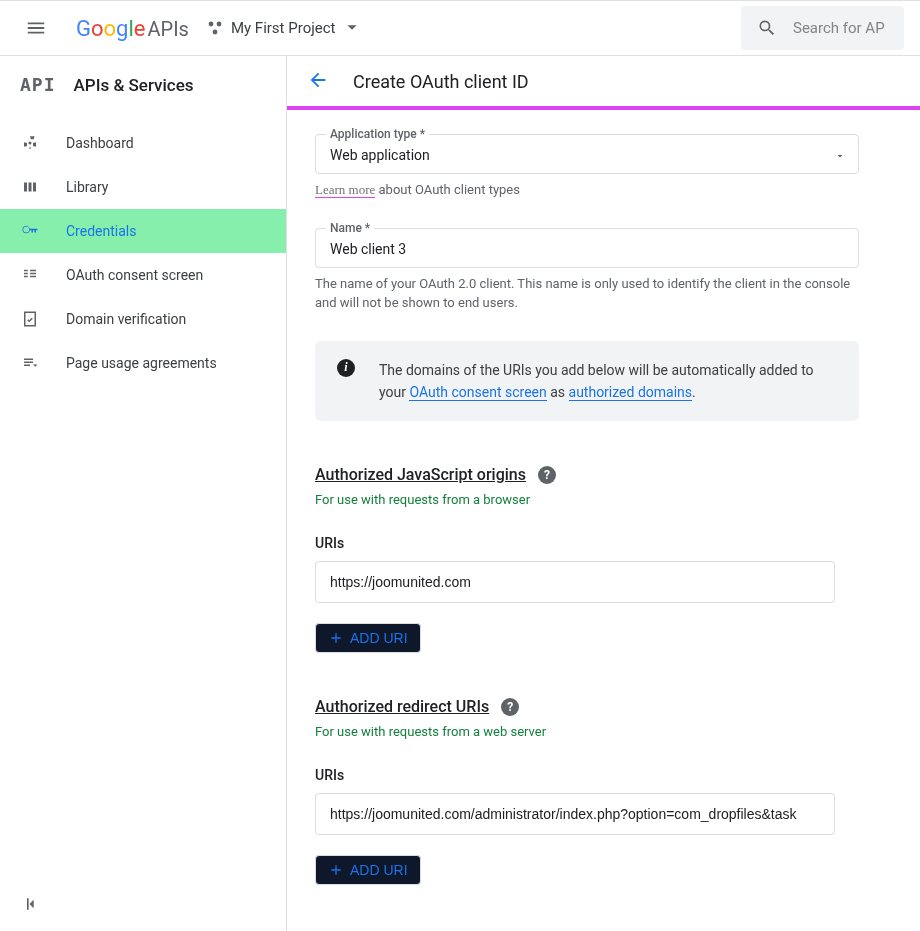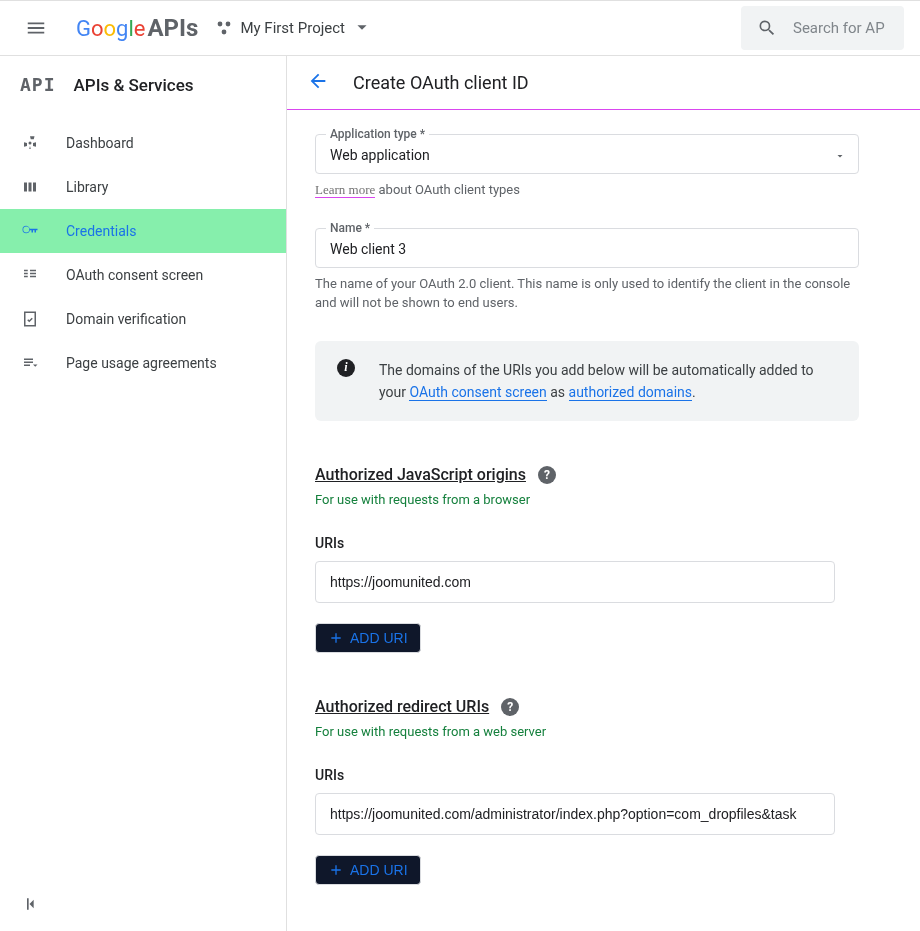--- a/index.html
+++ b/index.html
@@ -4,21 +4,21 @@
 <style>
 * { box-sizing: border-box; margin: 0; padding: 0; }
 body { font-family: "Google Sans", Roboto, Arial, sans-serif; font-size: 14px; color: #202124; background: #fff; width: 920px; height: 931px; overflow: hidden; }
 
 .header { height: 56px; display: flex; align-items: center; padding: 0 16px; border-bottom: 1px solid #e0e0e0; border-top: 1px solid #e0e0e0; }
 .menu-btn { width: 40px; height: 40px; display: flex; align-items: center; justify-content: center; cursor: pointer; }
 .menu-btn svg { width: 22px; height: 22px; fill: #5f6368; }
 .google-logo { display: flex; align-items: baseline; margin-left: 20px; }
 .google-logo .g-text { font-size: 22px; font-weight: 400; }
 .g1 { color: #4285F4; } .g2 { color: #EA4335; } .g3 { color: #FBBC05; } .g4 { color: #4285F4; } .g5 { color: #34A853; } .g6 { color: #EA4335; }
-.apis-text { color: #5f6368; font-size: 24px; font-weight: 700; margin-left: 2px; }
+.apis-text { color: #5f6368; font-size: 20px; font-weight: 400; margin-left: 2px; }
 .project-selector { display: flex; align-items: center; margin-left: 18px; cursor: pointer; }
 .project-dots { width: 16px; height: 16px; margin-right: 8px; }
 .project-name { font-size: 15px; color: #3c4043; margin-right: 6px; }
 .caret-down svg { width: 22px; height: 22px; fill: #5f6368; }
 .search-wrap { margin-left: auto; background: #f1f3f4; height: 44px; border-radius: 4px; display: flex; align-items: center; padding: 0 16px; width: 163px; }
 .search-wrap svg { width: 20px; height: 20px; fill: #5f6368; margin-right: 16px; }
 .search-placeholder { color: #80868b; font-size: 15px; white-space: nowrap; overflow: hidden; }
 
 .body-wrap { display: flex; height: calc(931px - 56px); }
 .sidebar { width: 287px; border-right: 1px solid #e0e0e0; position: relative; }
@@ -27,21 +27,21 @@
 .sidebar-title { font-size: 17px; font-weight: 500; color: #202124; }
 .nav-item { display: flex; align-items: center; height: 44px; padding: 0 20px; cursor: pointer; font-size: 14px; color: #3c4043; }
 .nav-item.active { background: #86efac; color: #1a73e8; }
 .nav-item .icon-slot { width: 20px; height: 20px; margin-right: 26px; display: flex; align-items: center; justify-content: center; }
 .nav-item .icon-slot svg { width: 18px; height: 18px; fill: #5f6368; }
 .nav-item.active .icon-slot svg { fill: #1a73e8; }
 .collapse-btn { position: absolute; bottom: 14px; left: 22px; cursor: pointer; }
 .collapse-btn svg { width: 20px; height: 20px; fill: #5f6368; }
 
 .main { flex: 1; overflow-y: auto; }
-.main-header { display: flex; align-items: center; height: 54px; padding: 0 20px; border-bottom: 1px solid #d946ef; }
+.main-header { display: flex; align-items: center; height: 54px; padding: 0 20px; border-bottom: 4px solid #d946ef; }
 .back-btn { cursor: pointer; margin-right: 24px; }
 .back-btn svg { width: 22px; height: 22px; fill: #1a73e8; }
 .main-title { font-size: 18px; font-weight: 400; color: #202124; }
 .content { padding: 24px 28px; max-width: 600px; }
 
 .form-field { border: 1px solid #dadce0; border-radius: 4px; position: relative; margin-bottom: 6px; }
 .form-field .floating-label { position: absolute; top: -8px; left: 10px; background: #fff; padding: 0 4px; font-size: 12px; color: #5f6368; font-weight: 500; }
 .form-field .value { padding: 12px 14px 10px; font-size: 14px; color: #202124; }
 .form-field .dropdown-arrow { position: absolute; right: 12px; top: 14px; }
 .form-field .dropdown-arrow svg { width: 12px; height: 12px; fill: #5f6368; }

